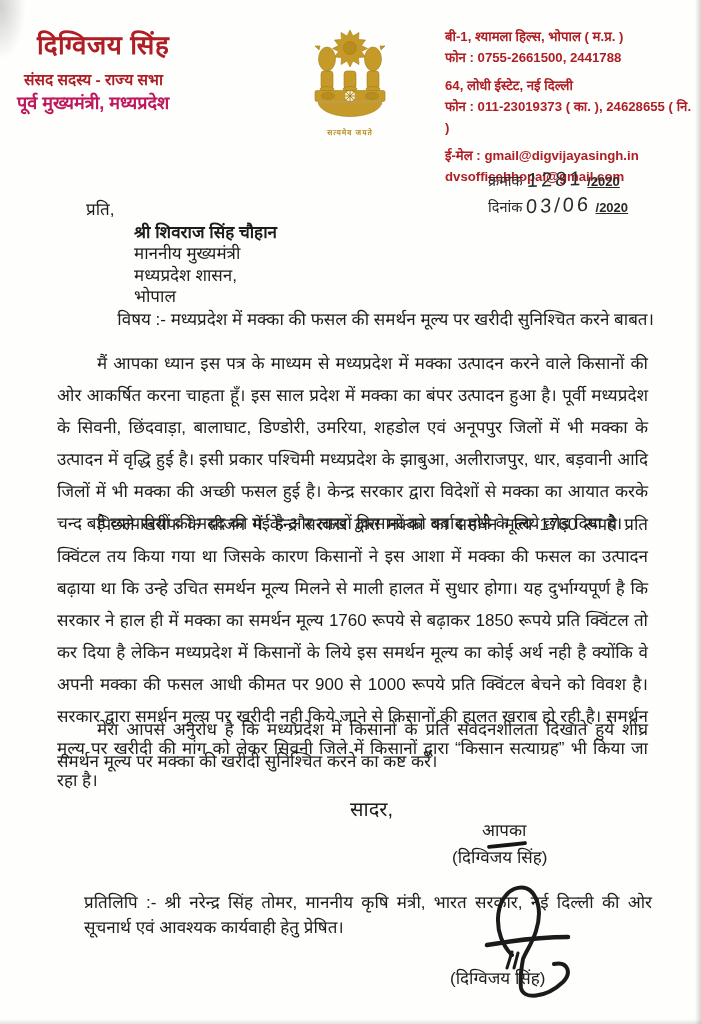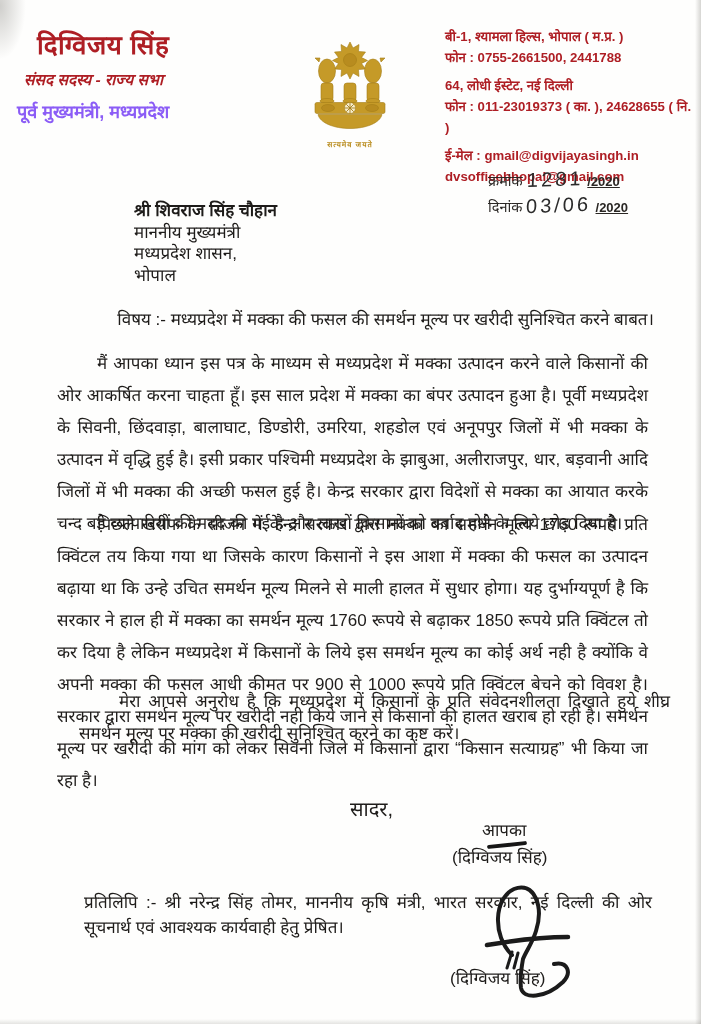--- a/index.html
+++ b/index.html
@@ -17,24 +17,24 @@
   .scan-corner-tl { position:absolute; left:0; top:0; width:26px; height:60px;
     background:radial-gradient(ellipse at 0% 10%, rgba(120,118,112,.35), rgba(120,118,112,0) 70%); }
   .scan-edge-right { position:absolute; right:0; top:0; width:6px; height:1024px;
     background:linear-gradient(to left, rgba(110,108,100,.28), rgba(110,108,100,0)); }
   .scan-edge-bottom { position:absolute; left:0; bottom:0; width:701px; height:5px;
     background:linear-gradient(to top, rgba(110,108,100,.18), rgba(110,108,100,0)); }
 
   
   .lh-left { position:absolute; left:17px; top:26px; }
   .lh-name { color:#ae1e24; font-size:26px; font-weight:bold; margin-left:20px; letter-spacing:.5px; }
-  .lh-role { color:#ae1e24; font-size:15.5px; font-weight:bold; margin-left:7px; margin-top:6px;font-style:italic; }
-  .lh-formercm { color:#8b5cf6; font-size:18px; font-weight:bold; margin-top:9px; }
+  .lh-role { color:#ae1e24; font-size:15.5px; font-weight:bold; margin-left:7px; margin-top:6px; }
+  .lh-formercm { color:#be185d; font-size:18px; font-weight:bold; }
 
-  .emblem-wrap { position:absolute; left:308px; top:40px; width:84px; text-align:center; }
+  .emblem-wrap { position:absolute; left:308px; top:28px; width:84px; text-align:center; }
   .emblem-motto { color:#b98c1e; font-size:7.5px; font-weight:bold; margin-top:1px; letter-spacing:1px; }
 
   .lh-right { position:absolute; left:445px; top:26px; width:250px;
     color:#ae1e24; font-size:13.2px; font-weight:bold; line-height:21px; }
   .lh-right .grp { margin-bottom:7px; }
 
   
   .ref-block { position:absolute; left:488px; top:168px; font-size:14.5px; color:#2a2724; }
   .ref-row { height:26px; white-space:nowrap; }
   .hand { font-size:20px; letter-spacing:3px; color:#2b2b2b;
@@ -47,21 +47,21 @@
   .recipient .to-lines div:first-child { font-weight:bold; }
 
   
   .subject { position:absolute; left:79px; top:307px; width:575px; font-size:17px;text-align:right; }
 
   
   .para { position:absolute; left:57px; width:591px; font-size:17px; line-height:32px;
     text-align:justify; text-indent:40px; }
   .para1 { top:348px; }
   .para2 { top:509px; }
-  .para3 { top:686px;margin-left:22px; }
+  .para3 { top:714px; }
 
   
   .close-regards  { position:absolute; left:350px; top:795px; font-size:20px; }
   .close-yours    { position:absolute; left:482px; top:818px; font-size:17px; }
   .close-signatory{ position:absolute; left:452px; top:845px; font-size:17px; }
   .pen-stroke { position:absolute; left:487px; top:843px; width:40px; height:4px;
     background:#161616; border-radius:2px; transform:rotate(-6deg); }
 
   
   .cc-note { position:absolute; left:84px; top:890px; width:568px; font-size:17px;
@@ -143,20 +143,21 @@
       <span class="ref-suffix">/2020</span>
     </div>
     <div class="ref-row">
       <span>दिनांक</span>
       <span class="hand">03/06</span>
       <span class="ref-suffix">/2020</span>
     </div>
   </div>
 
   <div class="recipient">
+    <div>प्रति,</div>
     <div class="to-lines">
       <div>श्री शिवराज सिंह चौहान</div>
       <div>माननीय मुख्यमंत्री</div>
       <div>मध्यप्रदेश शासन,</div>
       <div>भोपाल</div>
     </div>
   </div>
 
   <div class="subject">विषय :- मध्यप्रदेश में मक्का की फसल की समर्थन मूल्य पर खरीदी सुनिश्चित करने बाबत।</div>
 

